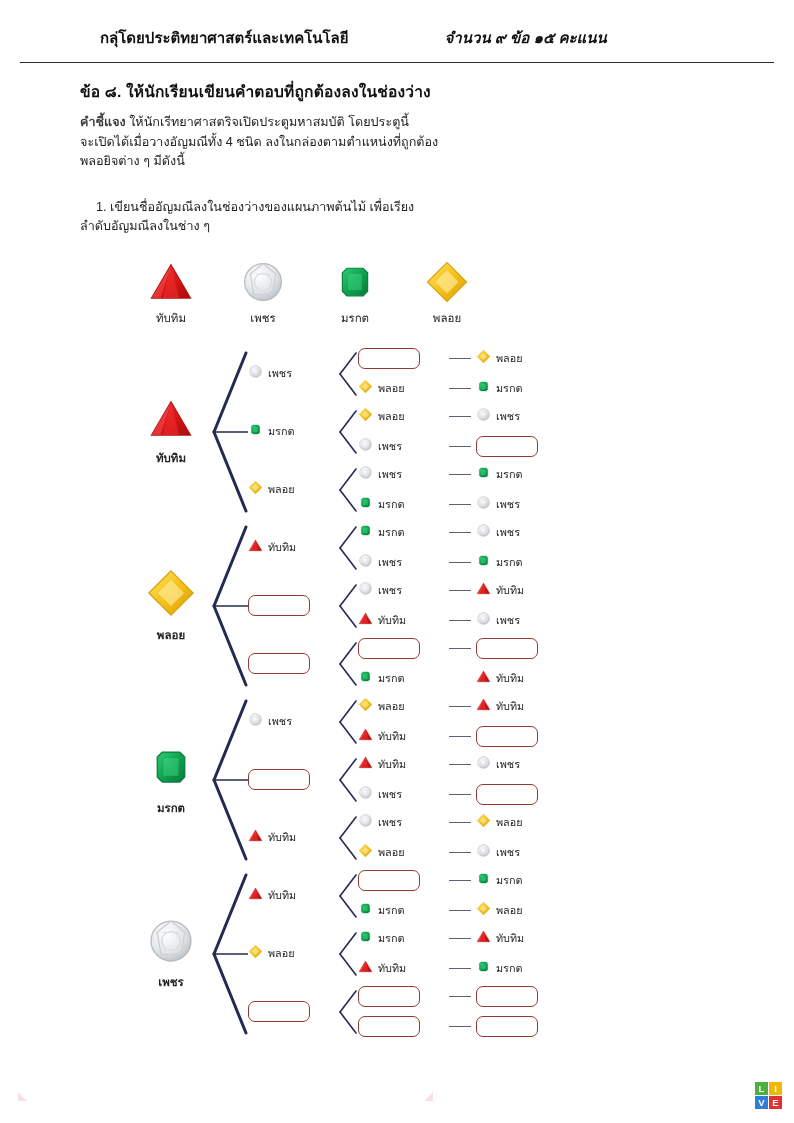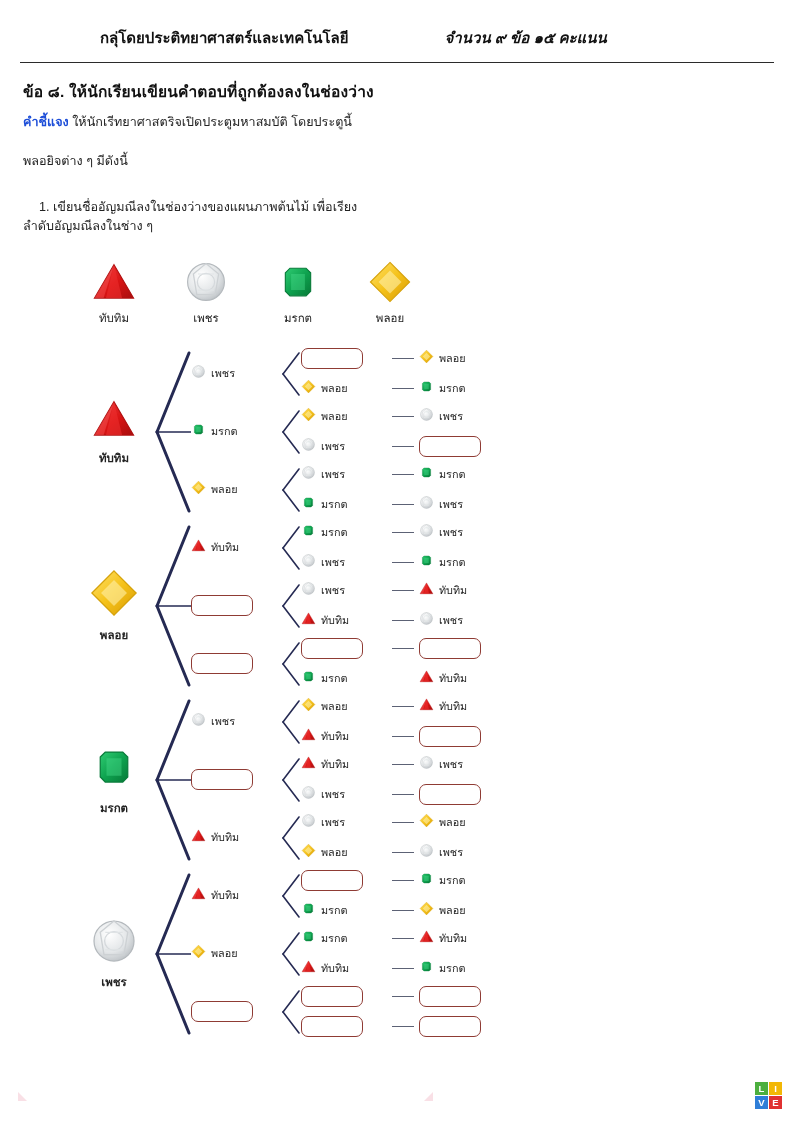--- a/index.html
+++ b/index.html
@@ -25,36 +25,36 @@
   }
   .page-header .h-left{ flex: 0 0 auto; }
   .page-header .h-right{ margin-left: 96px; white-space: nowrap; font-style: italic; }
 
   .header-rule{
     margin: 12px 20px 0 20px;
     border-top: 1.6px solid #2b2b2b;
   }
 
   
-  .content{ padding: 12px 40px 0 23px; }
+  .content{ padding: 12px 40px 0 80px; }
 
   .q-title{
     font-size: 15.5px;
     font-weight: 700;
     letter-spacing: .2px;
     margin: 4px 0 9px 0;
     color:#111;
   }
   .instr{
     font-size: 12.6px;
     line-height: 1.55;
     color:#222;
     max-width: 360px;
   }
-  .instr .lab{ color:#1d4ed8; font-weight:700; }
+  .instr .lab{ color:#404040; font-weight:700; }
 
   .task{
     font-size: 12.6px;
     line-height: 1.55;
     color:#222;
     margin-top: 26px;
     max-width: 370px;
   }
   .task .indent{ padding-left: 16px; display:block; }
 
@@ -196,21 +196,21 @@
   <div class="h-right">จำนวน ๙ ข้อ ๑๕ คะแนน</div>
 </div>
 <div class="header-rule"></div>
 
 <div class="content">
 
   <div class="q-title">ข้อ ๘. ให้นักเรียนเขียนคำตอบที่ถูกต้องลงในช่องว่าง</div>
 
   <div class="instr">
     <span class="lab">คำชี้แจง</span><span> ให้นักเรีทยาศาสตริจเปิดประตูมหาสมบัติ โดยประตูนี้</span><br>
-    <br>
+    <span>จะเปิดได้เมื่อวางอัญมณีทั้ง 4 ชนิด ลงในกล่องตามตำแหน่งที่ถูกต้อง</span><br>
     <span>พลอยิจต่าง ๆ มีดังนี้</span>
   </div>
 
   <div class="task">
     <span class="indent">1. เขียนชื่ออัญมณีลงในช่องว่างของแผนภาพต้นไม้ เพื่อเรียง</span>
     <span>ลำดับอัญมณีลงในช่าง ๆ</span>
   </div>
 
   <div class="legend" id="legend">
       <div class="legend-item"><span class="gem gem-ruby"><svg width="46" height="46" viewBox="0 0 40 40">

